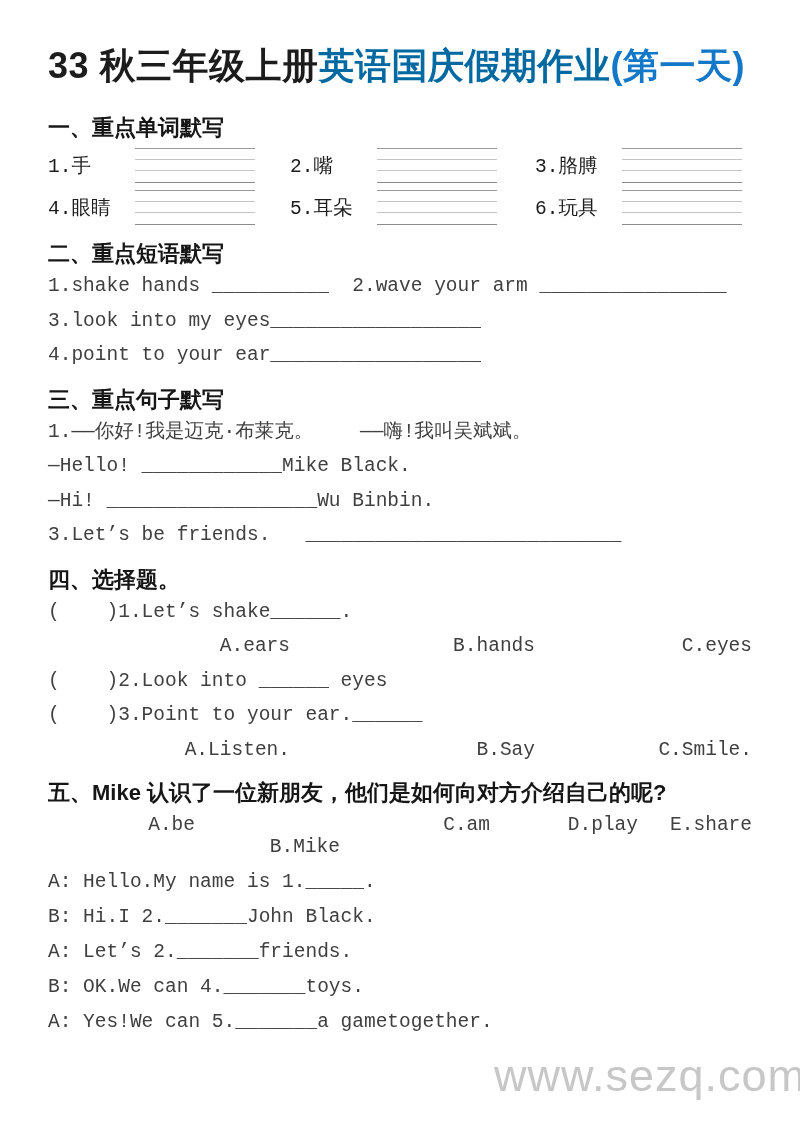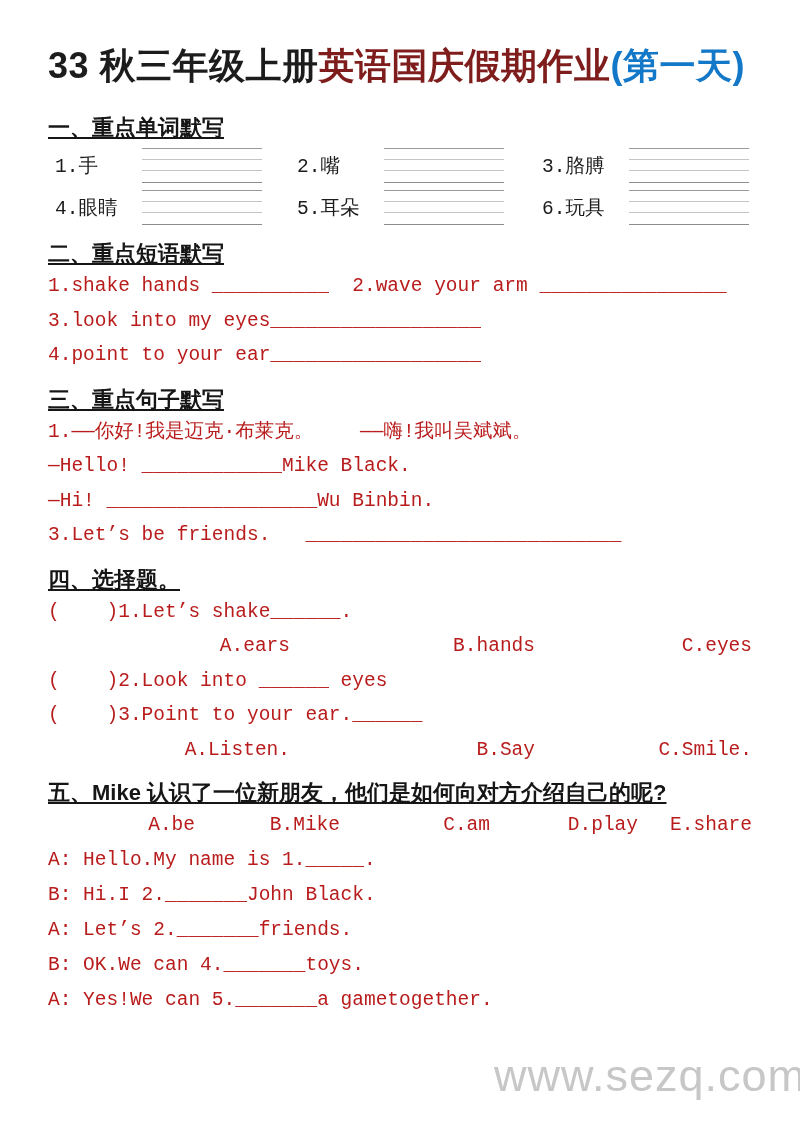--- a/index.html
+++ b/index.html
@@ -3,36 +3,36 @@
 <meta charset="utf-8">
 <style>
   html,body{margin:0;padding:0;}
   body{
     width:800px;height:1131px;background:#ffffff;position:relative;overflow:hidden;
     font-family:"Liberation Sans",sans-serif;color:#1c1c1c;
   }
   .page{position:absolute;inset:0;padding:42px 48px 0 48px;box-sizing:border-box;}
 
   .title{font-size:36px;font-weight:bold;line-height:48px;white-space:nowrap;letter-spacing:0.5px;}
-  .title .t-red{color:#7f1d1d;}
+  .title .t-red{color:#0369a1;}
   .title .t-blue{color:#1478c8;}
 
-  .sec-heading{font-size:22px;font-weight:bold;line-height:30px;margin-top:23px;color:#161616;text-decoration:underline;}
+  .sec-heading{font-size:22px;font-weight:bold;line-height:30px;margin-top:23px;color:#161616;}
   .sec-heading.mt12{margin-top:12px;}
   .sec-heading.mt13{margin-top:12px;}
   .sec-heading.mt11{margin-top:11px;}
 
   .line{
     font-family:"Liberation Mono","Liberation Sans",monospace;
-    font-size:19.5px;line-height:34.5px;white-space:pre;color:#b91c1c;
+    font-size:19.5px;line-height:34.5px;white-space:pre;color:#404040;
   }
   .row5{line-height:35px;}
 
   
-  .wordrow{display:flex;align-items:center;height:39px;margin-top:3px;margin-left:7px;}
+  .wordrow{display:flex;align-items:center;height:39px;margin-top:3px;}
   .wordcell{display:flex;align-items:center;}
   .wc1{width:242px;}
   .wc2{width:245px;}
   .wc3{flex:1;}
   .wlabel{
     font-family:"Liberation Mono","Liberation Sans",monospace;
     font-size:19.5px;display:inline-block;width:87px;white-space:pre;
   }
   .grid4{position:relative;display:inline-block;width:120px;height:36px;}
   .grid4 i{position:absolute;left:0;right:0;height:1.5px;display:block;}
@@ -40,21 +40,21 @@
   .grid4 .l2{top:11px;background:#c4c4c4;}
   .grid4 .l3{top:22px;background:#c4c4c4;}
   .grid4 .l4{top:34px;background:#8c8c8c;}
 
   
   .optrow{display:flex;text-align:right;}
   .ow1{width:242px;display:inline-block;}
   .ow2{width:245px;display:inline-block;}
   .ow3{flex:1;}
   .fw1{width:147px;display:inline-block;}
-  .fw2{width:145px;display:inline-block;}
+  .fw2{width:145px;display:inline-block;margin-top:22px;}
   .fw3{width:150px;display:inline-block;}
   .fw4{width:148px;display:inline-block;}
   .fw5{flex:1;}
 
   .watermark{
     position:absolute;left:494px;top:1050px;
     font-family:"Liberation Sans",sans-serif;
     font-size:45px;color:#c7c7c7;letter-spacing:1px;white-space:nowrap;
   }
 </style>

